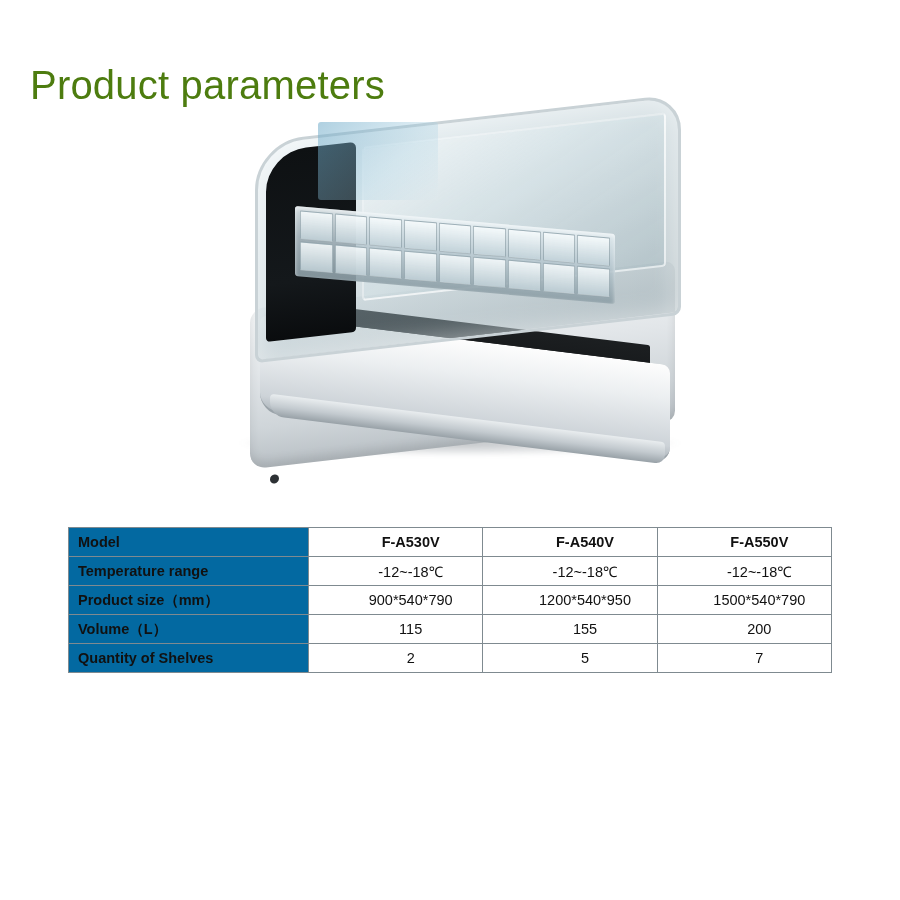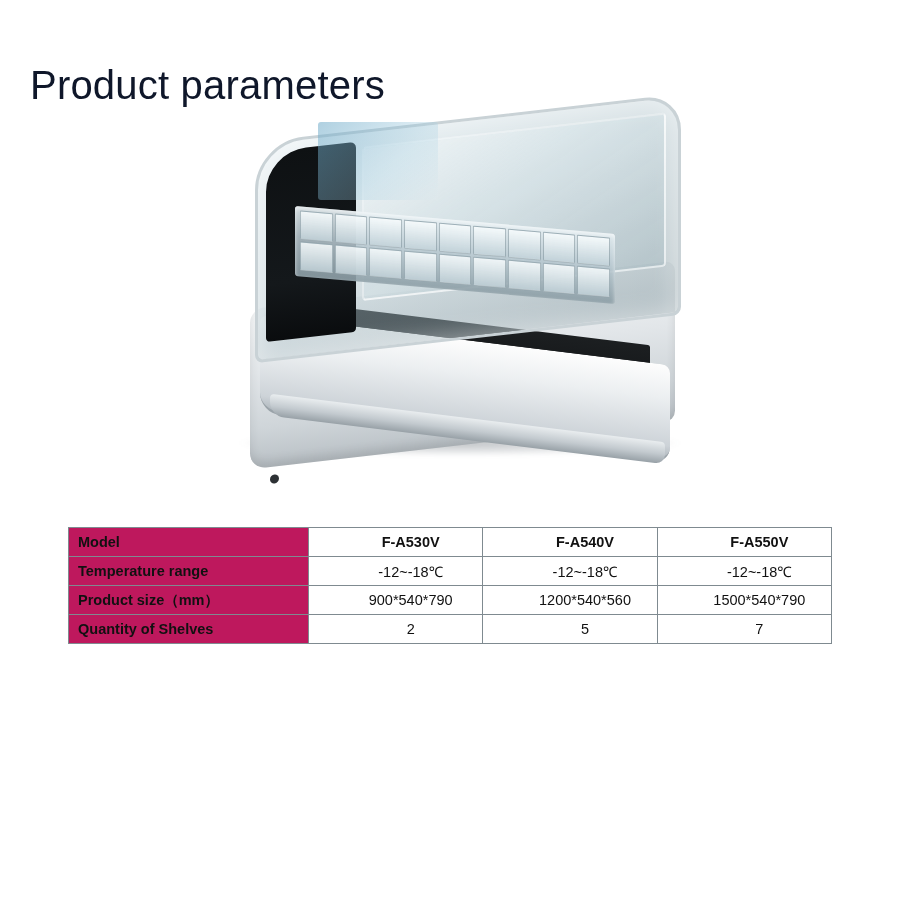--- a/index.html
+++ b/index.html
@@ -14,21 +14,21 @@
     position: relative;
     overflow: hidden;
   }
 
   .page-title {
     position: absolute;
     left: 30px;
     top: 36px;
     font-size: 40px;
     font-weight: 400;
-    color: #0f172a;
+    color: #4d7c0f;
     letter-spacing: 0.2px;
     line-height: 1.1;
   }
 
   
   .product-figure {
     position: absolute;
     left: 200px;
     top: 100px;
     width: 520px;
@@ -194,21 +194,21 @@
   .spec-table td {
     border: 1px solid #7f8a90;
     height: 28px;
     padding: 0 6px;
     text-align: center;
     font-weight: bold;
     white-space: nowrap;
     overflow: hidden;
   }
   .spec-table td.label {
-    background: #be185d;
+    background: #0369a1;
     text-align: left;
     padding-left: 9px;
     width: 224px;
   }
   .spec-table td.val {
     background: #ffffff;
     font-weight: normal;
     padding-left: 36px;
   }
   .spec-table tr.header td.val { font-weight: bold; }
@@ -268,22 +268,28 @@
       </tr>
       <tr>
         <td class="label">Temperature range</td>
         <td class="val">-12~-18℃</td>
         <td class="val">-12~-18℃</td>
         <td class="val">-12~-18℃</td>
       </tr>
       <tr>
         <td class="label">Product size（mm）</td>
         <td class="val">900*540*790</td>
-        <td class="val">1200*540*560</td>
+        <td class="val">1200*540*950</td>
         <td class="val">1500*540*790</td>
+      </tr>
+      <tr>
+        <td class="label">Volume（L）</td>
+        <td class="val">115</td>
+        <td class="val">155</td>
+        <td class="val">200</td>
       </tr>
       <tr>
         <td class="label">Quantity of Shelves</td>
         <td class="val">2</td>
         <td class="val">5</td>
         <td class="val">7</td>
       </tr>
     </tbody>
 </table>
 

